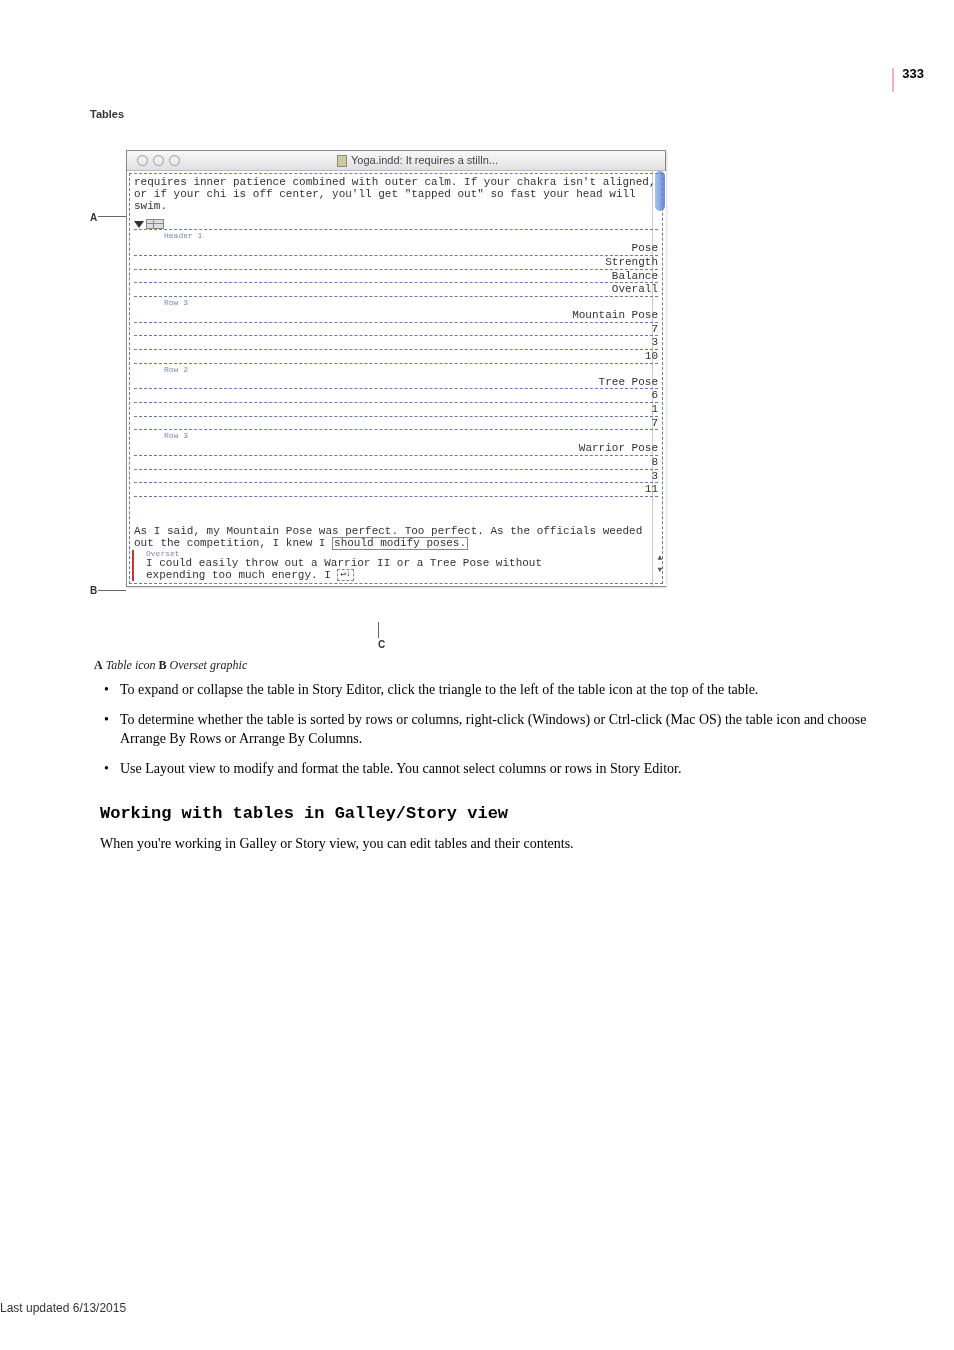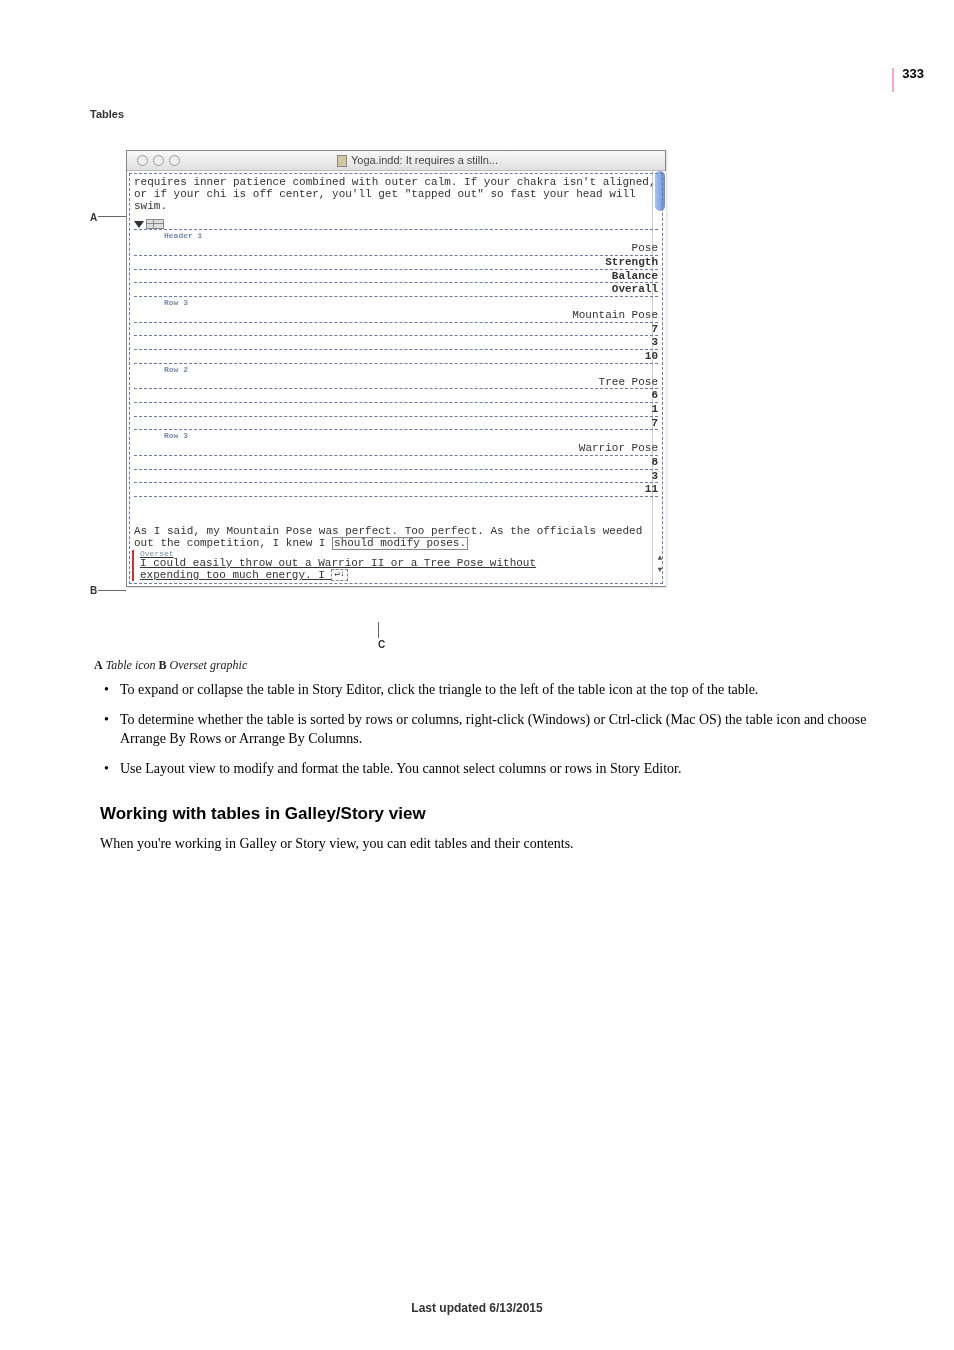--- a/index.html
+++ b/index.html
@@ -150,36 +150,35 @@
       position: relative;
       text-align: right;
     }
     .row-label {
       font-size: 8px;
       color: #7a8aa8;
       position: relative;
       top: -1px;
       padding-left: 30px;
     }
-    .grouped { border-top: 1px dashed #6a7aa8; padding-top: 0; font-weight: bold; }
+    .grouped { border-top: 1px dashed #6a7aa8; padding-top: 0; }
     .bottom-text {
       padding: 26px 4px 2px 4px;
       color: #333;
     }
     .overset-label {
       font-size: 8px;
       color: #7a8aa8;
       display:block;
       line-height: 0.9;
     }
     .overset-region {
       border-left: 2px solid #c33;
       margin-left: -2px;
-      padding-left: 6px;
-      text-decoration: underline;
+      padding-left: 12px;
     }
     .overset-icon {
       display: inline-block;
       border: 1px dashed #888;
       font-size: 9px;
       padding: 0 2px;
       vertical-align: middle;
     }
     .highlight-box {
       display: inline-block;
@@ -243,35 +242,35 @@
       padding-left: 20px;
       margin-bottom: 10px;
     }
     .body-content li::before {
       content: '•';
       position: absolute;
       left: 4px;
       top: 0;
     }
     .subheading {
-      font-family: Liberation Sans, sans-serif;
+      font-family: Liberation Mono, monospace;
       font-weight: bold;
       font-size: 17px;
       color: #000;
       margin-top: 18px;
       margin-bottom: 8px;
     }
     .body-para { }
     .footer {
       position: absolute;
       bottom: 35px;
       width: 100%;
-      text-align: center;
+      text-align: left;
       font-family: "Myriad Pro", Arial, sans-serif;
-      font-weight: bold;
+      font-weight: normal;
       font-size: 12px;
       color: #333;
     }
   </style>
 </head>
 <body>
 
 <div class="page-number">333</div>
 <div class="section-label">Tables</div>
 

